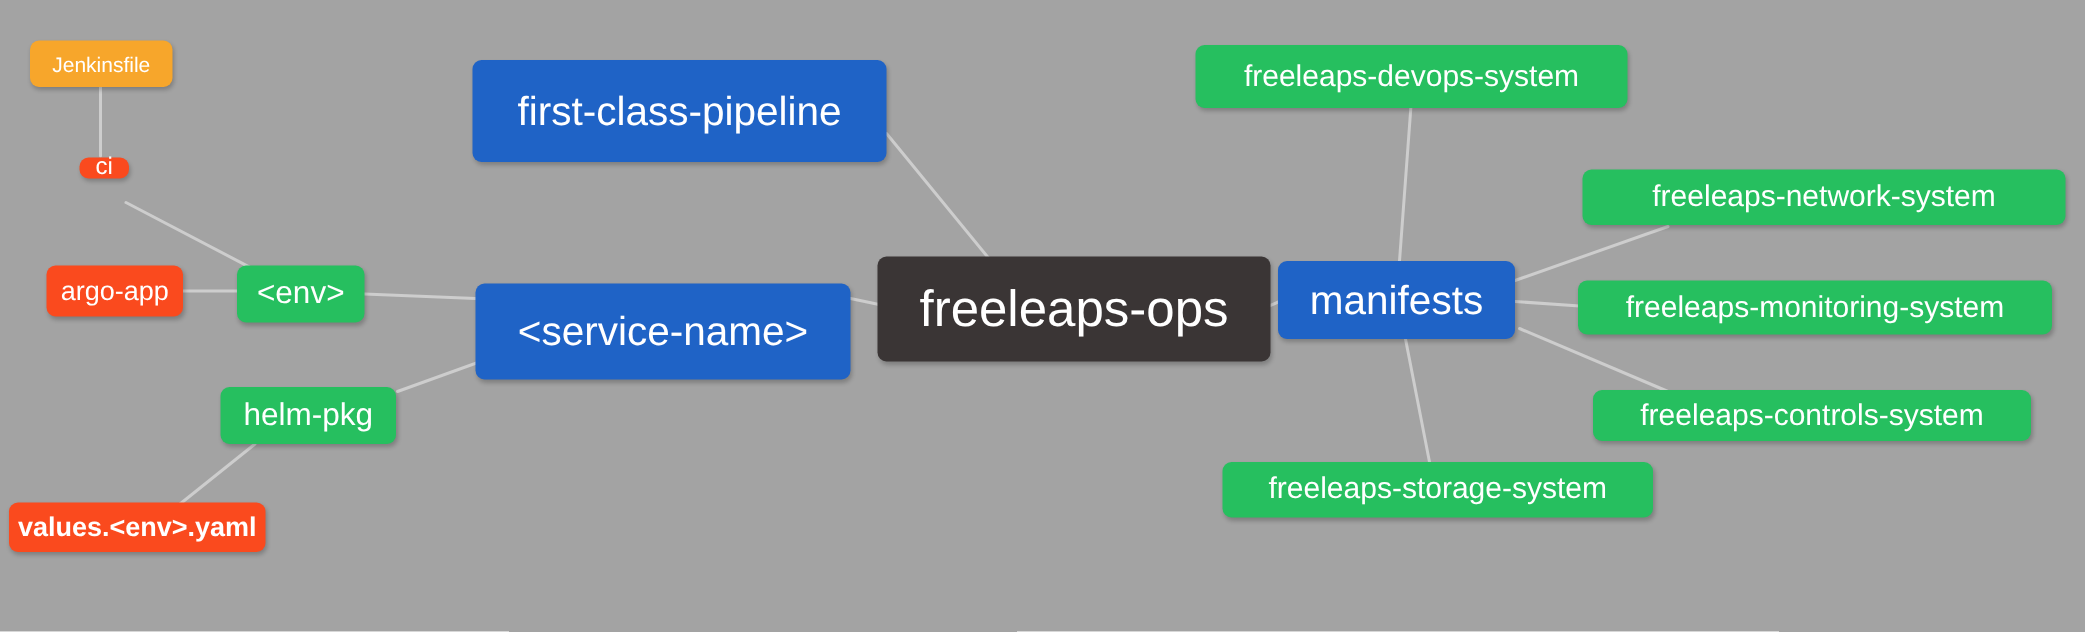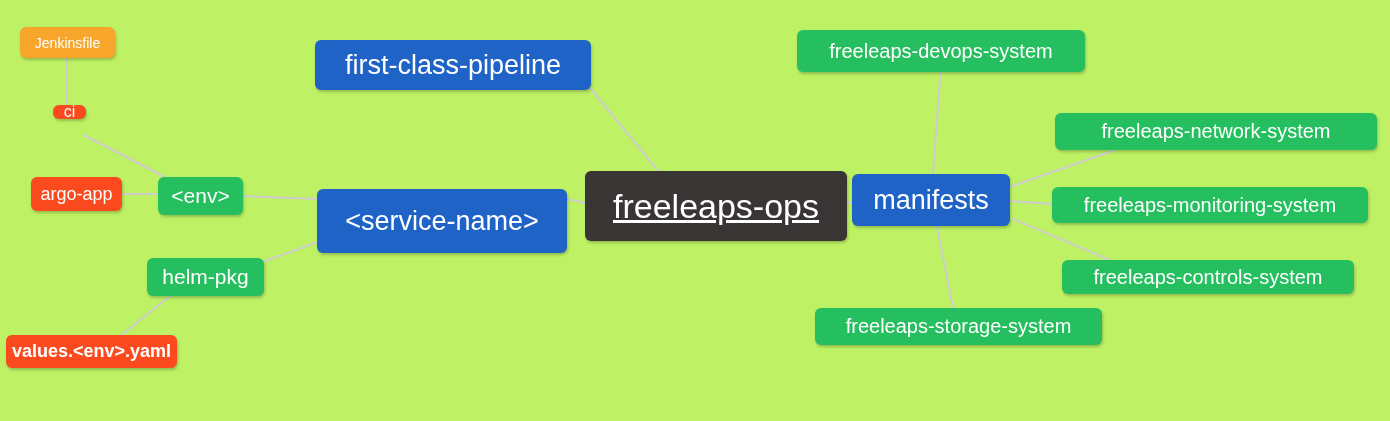--- a/index.html
+++ b/index.html
@@ -5,21 +5,21 @@
   html, body {
     margin: 0;
     padding: 0;
     background: #ffffff;
     font-family: "Liberation Sans", sans-serif;
   }
   .canvas {
     position: relative;
     width: 1390px;
     height: 421px;
-    background: #bef264;
+    background: #a3a3a3;
     overflow: hidden;
   }
   .edges {
     position: absolute;
     left: 0; top: 0;
     width: 1390px;
     height: 421px;
   }
   .edges line {
     stroke: #cdcdcd;
@@ -31,21 +31,21 @@
     box-sizing: border-box;
     display: flex;
     align-items: center;
     justify-content: center;
     color: #ffffff;
     border-radius: 6px;
     white-space: nowrap;
     box-shadow: 1px 2px 3px rgba(0,0,0,0.22);
     cursor: pointer;
   }
-  .c-dark   { background: #3a3535; text-decoration: underline; }
+  .c-dark   { background: #3a3535; }
   .c-blue   { background: #1f63c6; }
   .c-green  { background: #26bf5f; }
   .c-red    { background: #fa4a1e; }
   .c-orange { background: #f7a62b; }
   .node span { pointer-events: none; }
 </style>
 </head>
 <body>
 
 <div class="canvas">
@@ -84,21 +84,21 @@
   </div>
 
   <div class="node c-green" style="left:147px; top:258px; width:117px; height:38px; font-size:21px;">
     <span>helm-pkg</span>
   </div>
 
   <div class="node c-red" style="left:6px; top:335px; width:171px; height:33px; font-size:18px;font-weight:bold;">
     <span>values.&lt;env&gt;.yaml</span>
   </div>
 
-  <div class="node c-blue" style="left:315px; top:40px; width:276px; height:50px; font-size:27px;">
+  <div class="node c-blue" style="left:315px; top:40px; width:276px; height:68px; font-size:27px;">
     <span>first-class-pipeline</span>
   </div>
 
   <div class="node c-blue" style="left:317px; top:189px; width:250px; height:64px; font-size:27px;">
     <span>&lt;service-name&gt;</span>
   </div>
 
   <div class="node c-dark" style="left:585px; top:171px; width:262px; height:70px; font-size:34px;">
     <span>freeleaps-ops</span>
   </div>

